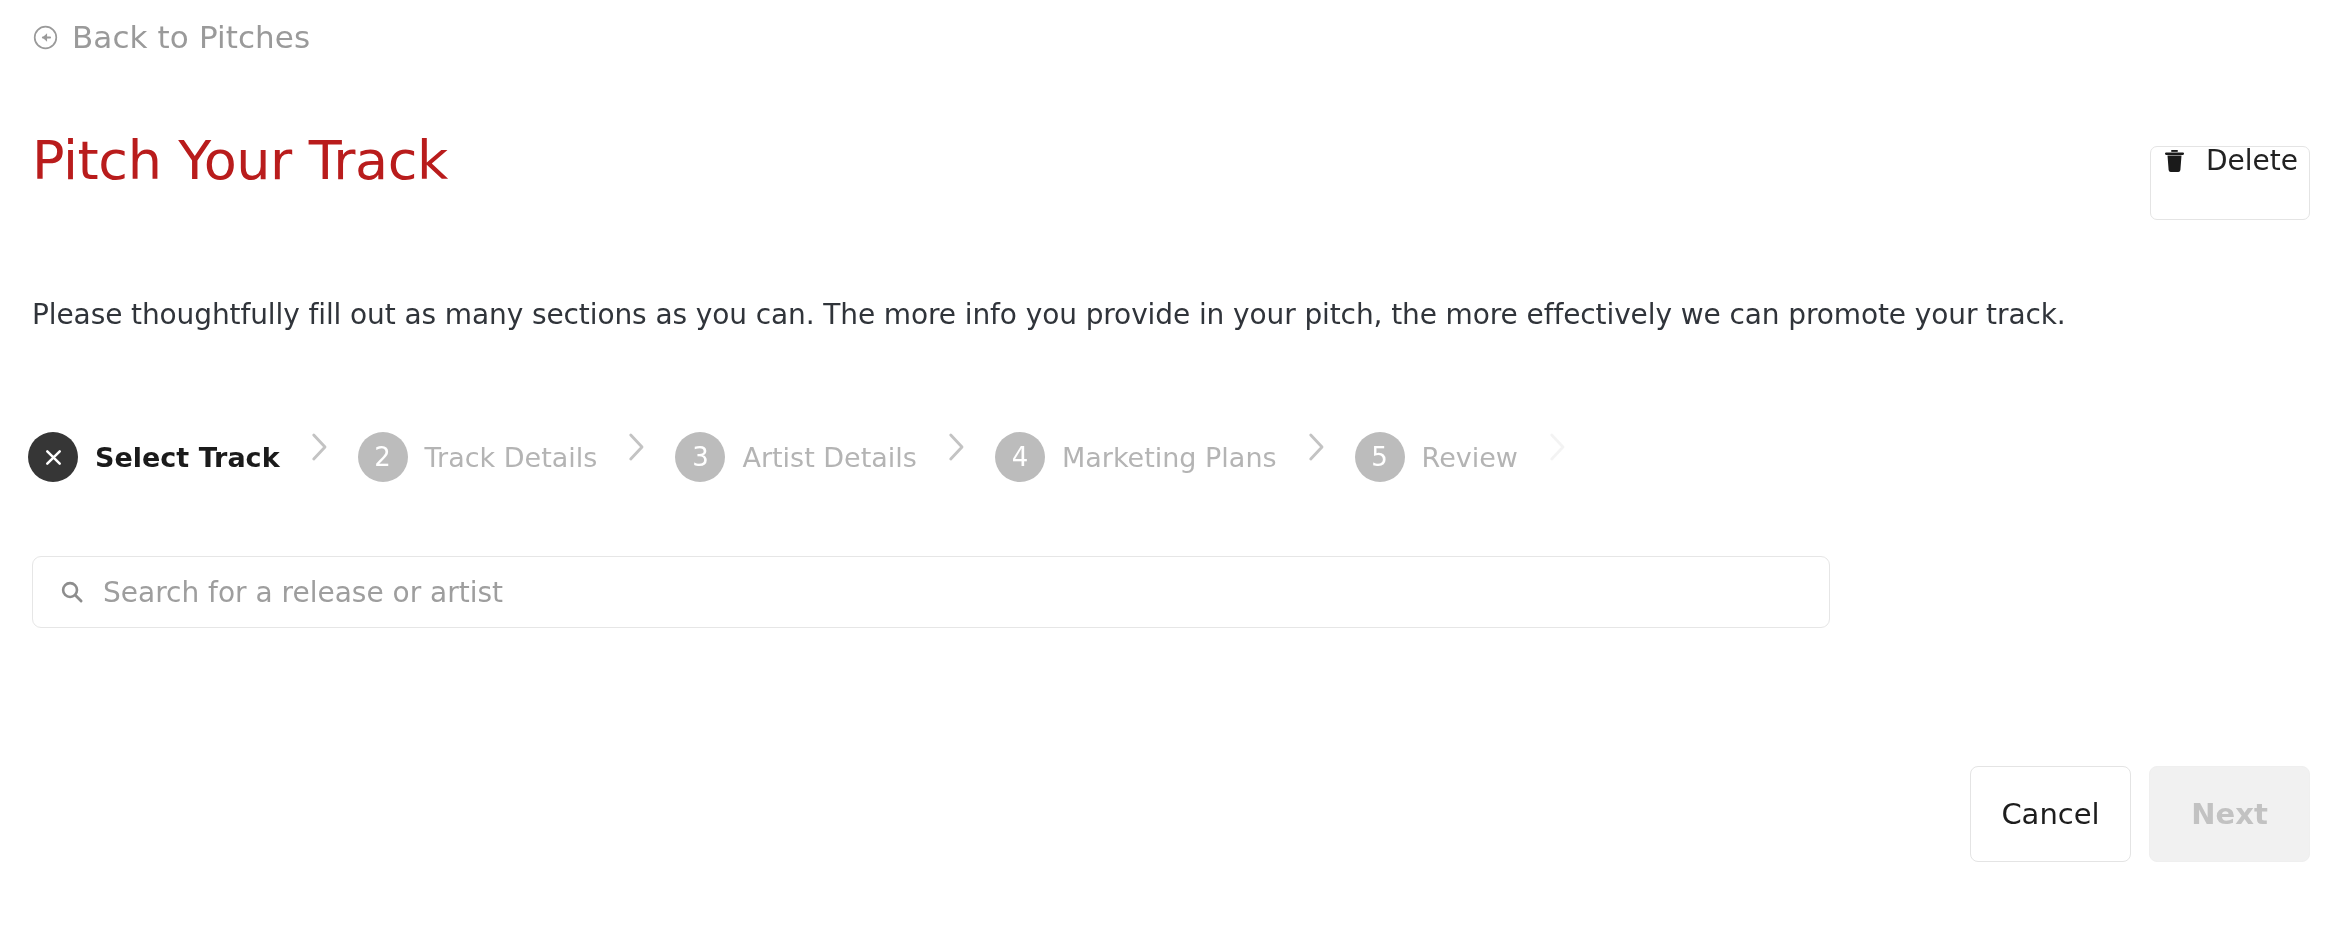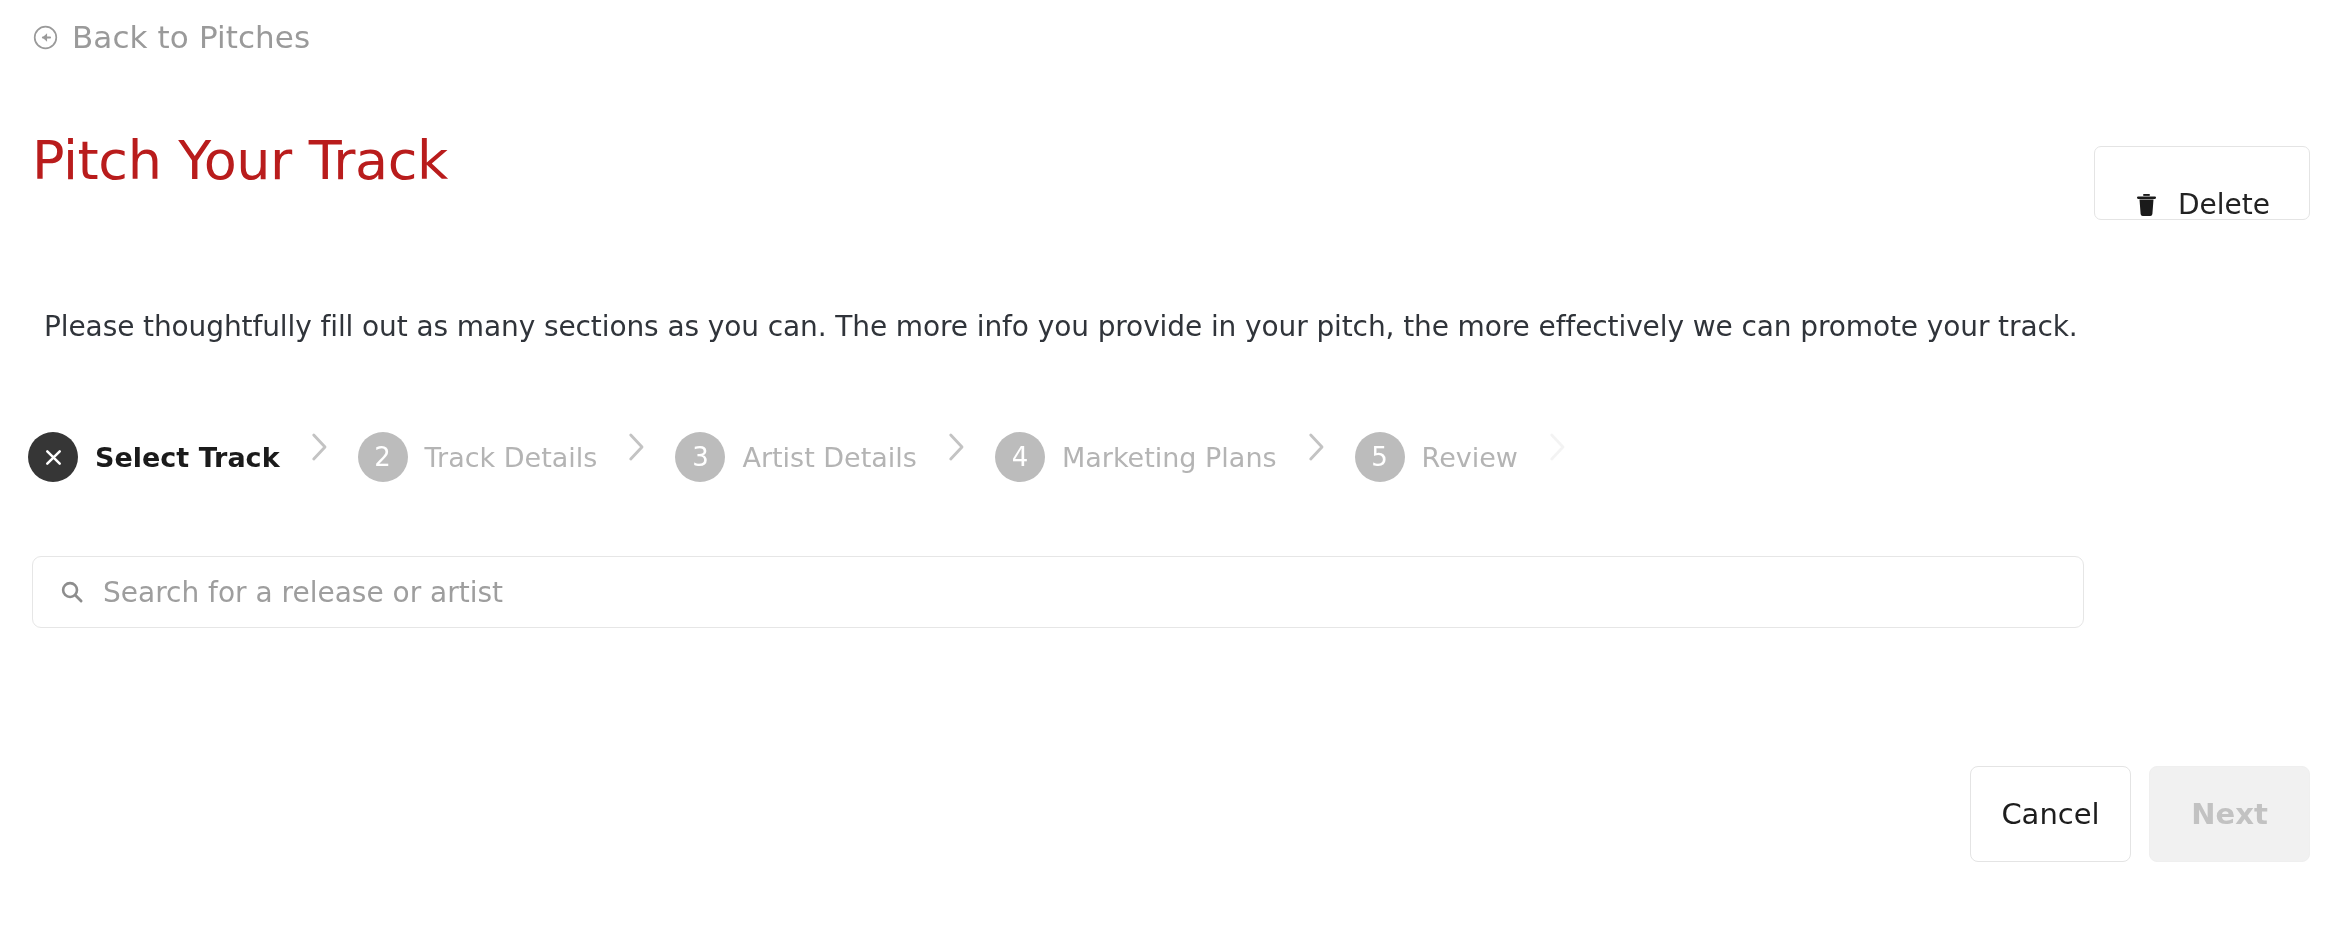--- a/index.html
+++ b/index.html
@@ -63,48 +63,48 @@
     font-size: 54px;
     font-weight: 400;
     color: #b91c1c;
     letter-spacing: -0.4px;
     line-height: 1.15;
   }
   .delete-button {
     position: absolute;
     right: 0;
     top: 16px;
-    width: 216px;
+    width: 160px;
     height: 74px;
     box-sizing: border-box;
     border: 1px solid #e4e4e4;
     border-radius: 7px;
     background: #ffffff;
     display: flex;
-    align-items: flex-end;
+    align-items: flex-start;
     justify-content: center;
     gap: 19px;
     cursor: pointer;
     font-size: 28px;
     color: #222222;
   }
   .trash-icon {
     width: 25px;
     height: 28px;
     display: block;
     flex: 0 0 auto;
   }
   .delete-label { line-height: 1; }
 
   
   .description {
     position: absolute;
     left: 32px;
     top: 297px;
-    margin: 12px;
+    margin: 0;
     font-size: 28px;
     color: #30343a;
     line-height: 1.3;
     letter-spacing: -0.1px;
   }
 
   
   .stepper {
     position: absolute;
     left: 28px;
@@ -153,21 +153,21 @@
     flex: 0 0 auto;
     display: block;
   }
   .step-sep.faint { opacity: 0.18; }
 
   
   .search-box {
     position: absolute;
     left: 32px;
     top: 556px;
-    width: 2052px;
+    width: 1798px;
     height: 72px;
     box-sizing: border-box;
     border: 1px solid #e6e6e6;
     border-radius: 9px;
     background: #ffffff;
     display: flex;
     align-items: center;
     padding: 0 26px;
     gap: 18px;
     cursor: text;

